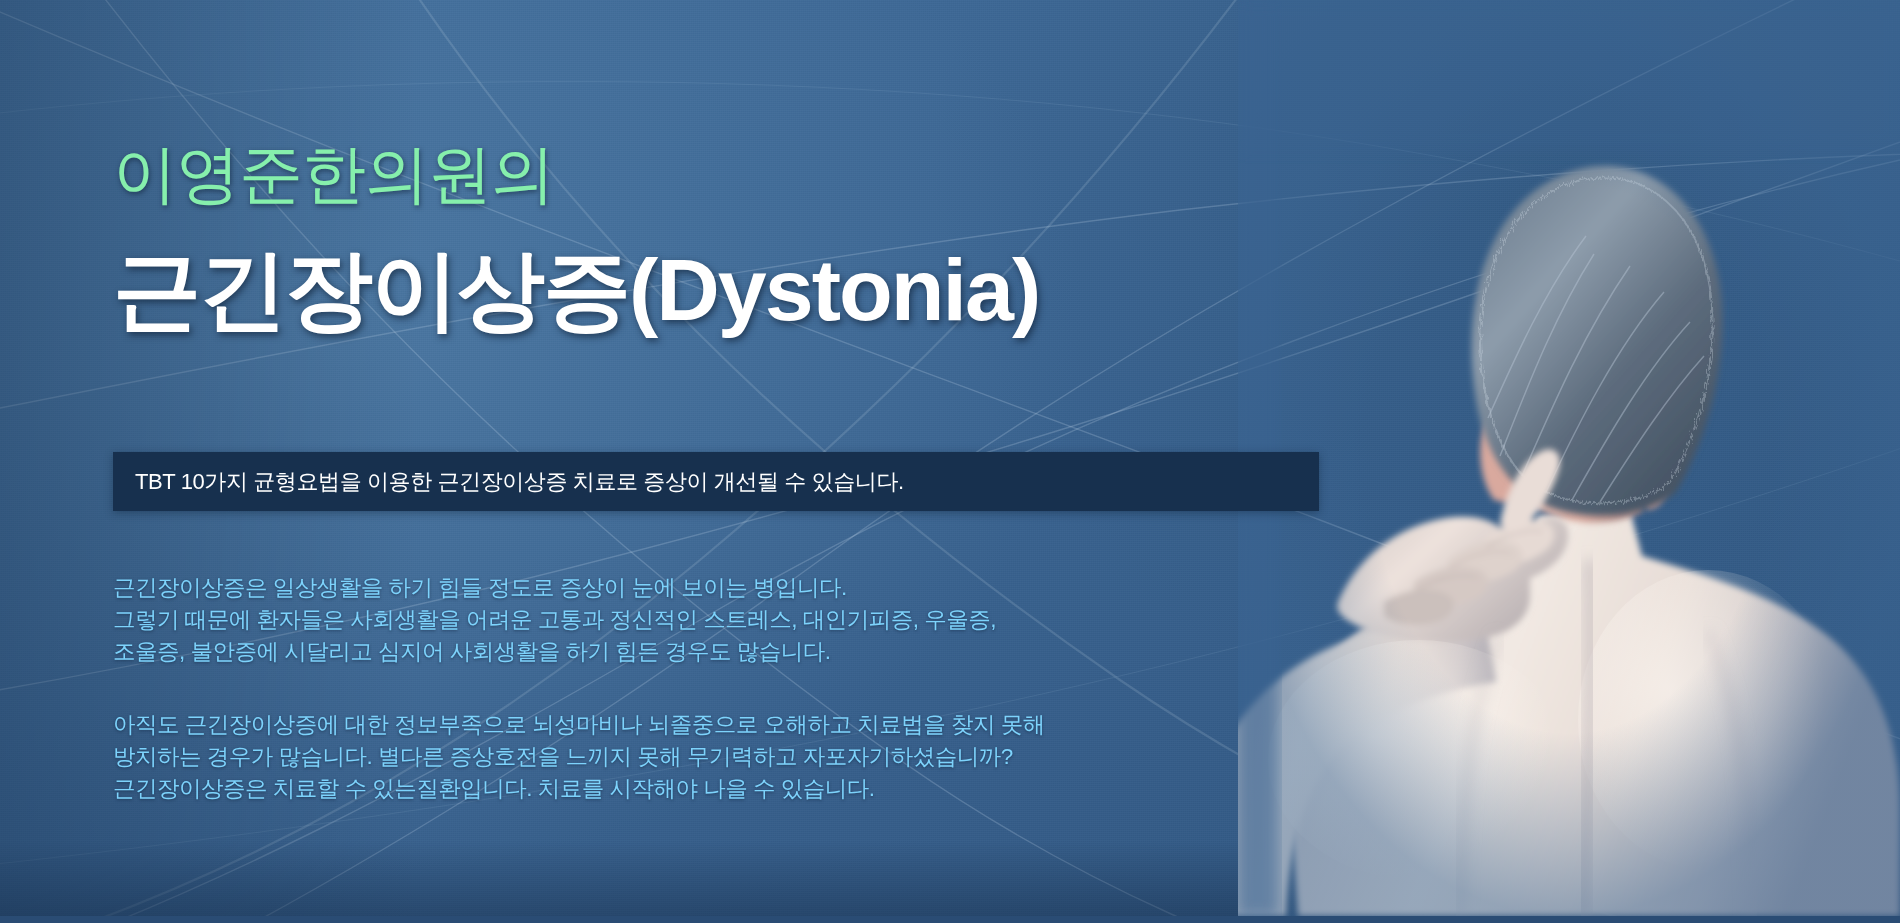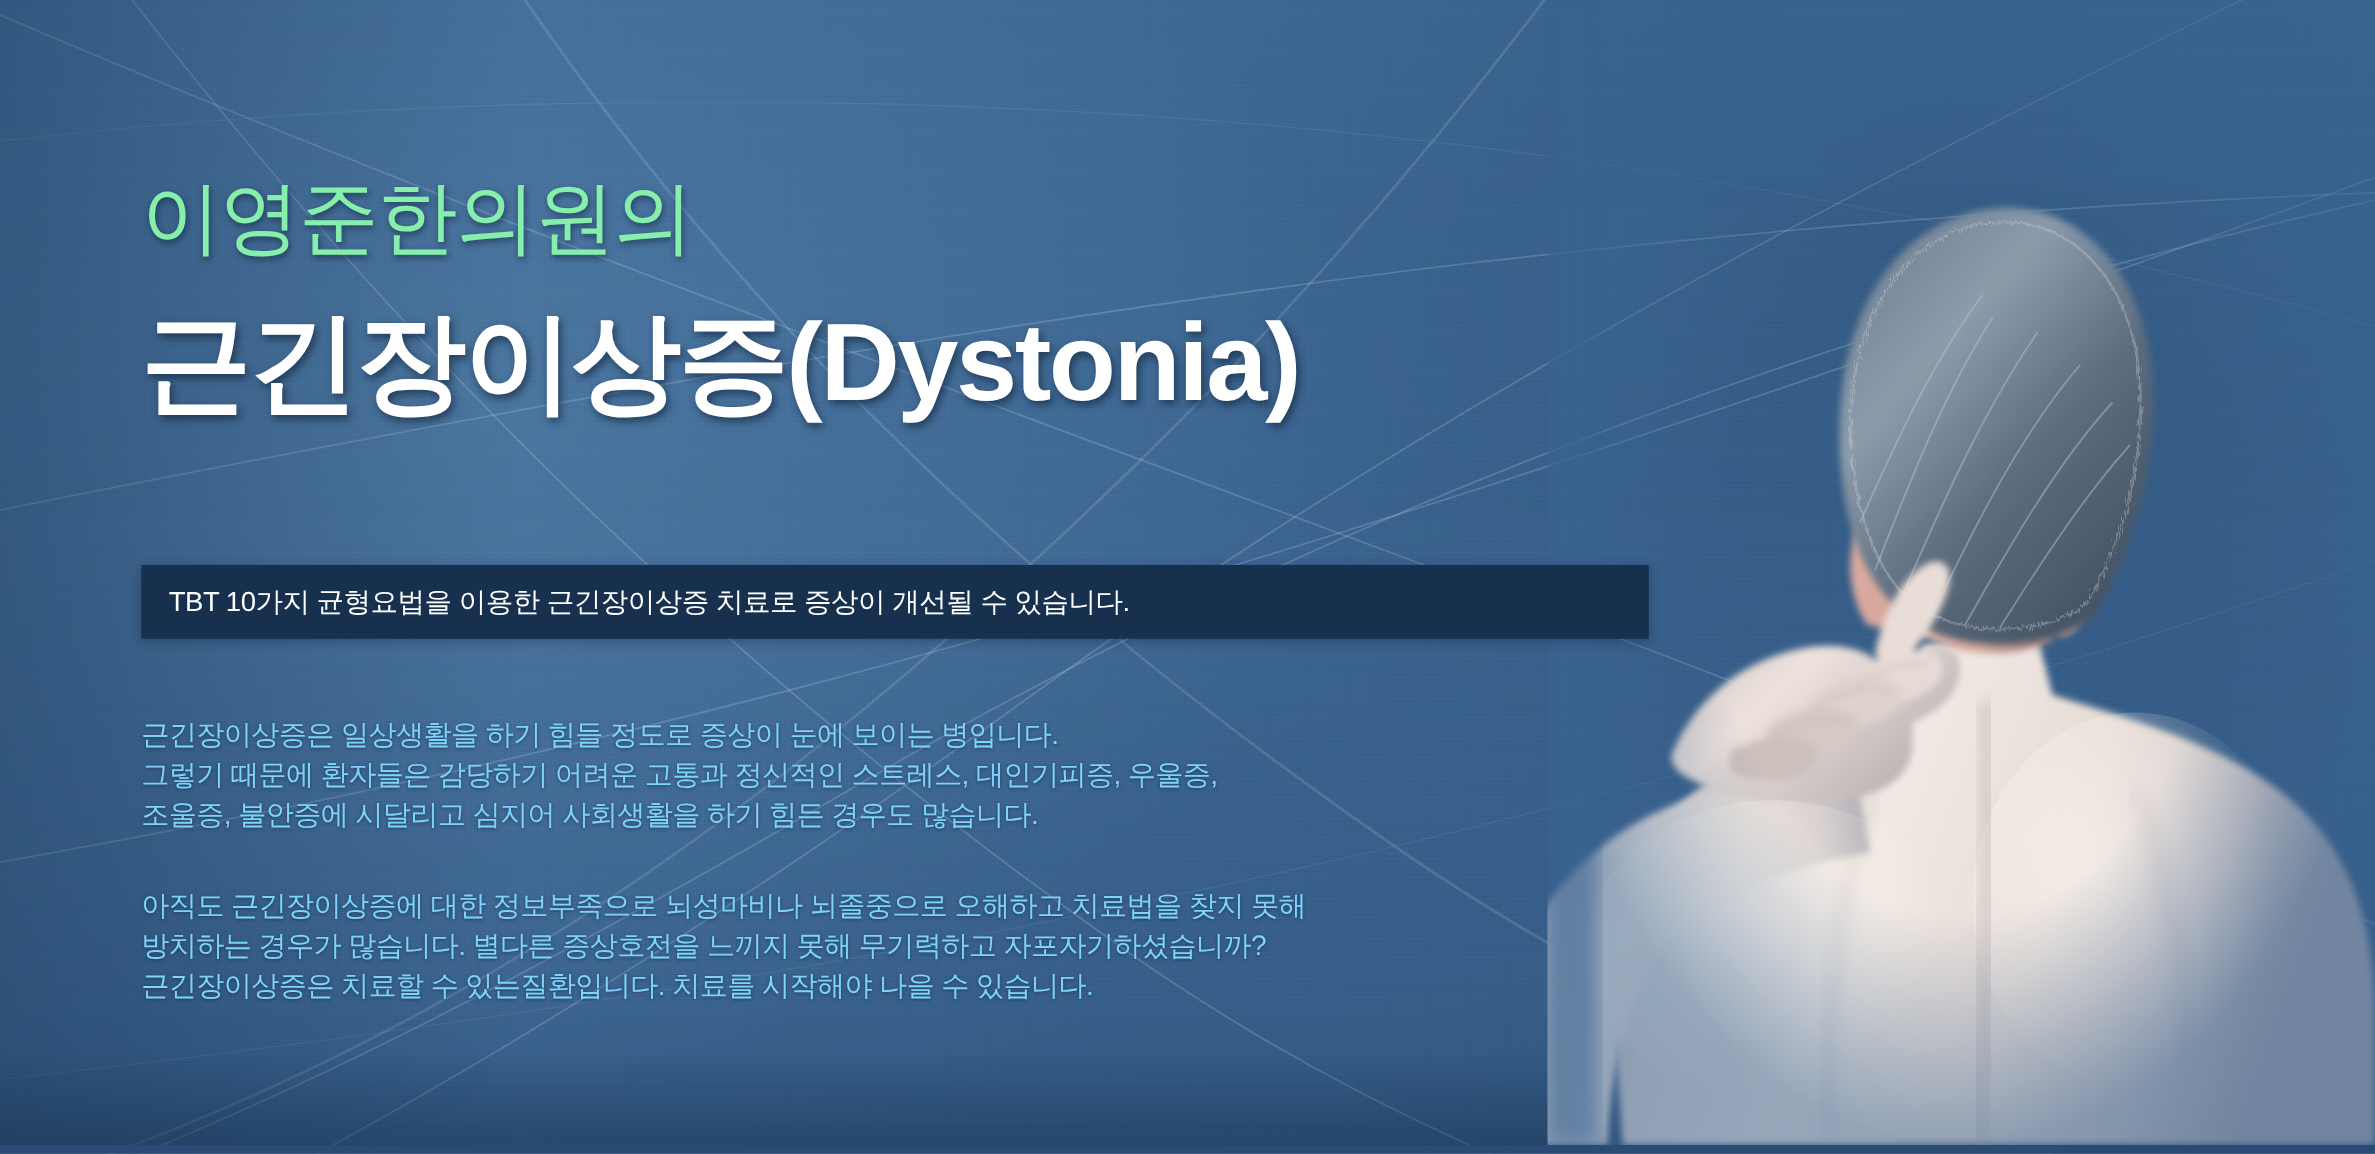--- a/index.html
+++ b/index.html
@@ -289,21 +289,21 @@
     <div class="clinic-name">이영준한의원의</div>
 
     <h1 class="main-title">근긴장이상증(Dystonia)</h1>
 
     <div class="highlight-bar">
       <span class="highlight-text">TBT 10가지 균형요법을 이용한 근긴장이상증 치료로 증상이 개선될 수 있습니다.</span>
     </div>
 
     <div class="body-block first">
       <div class="body-line">근긴장이상증은 일상생활을 하기 힘들 정도로 증상이 눈에 보이는 병입니다.</div>
-      <div class="body-line">그렇기 때문에 환자들은 감당하기 어려운 고통과 정신적인 스트레스, 대인기피증, 우울증,</div>
+      <div class="body-line">그렇기 때문에 환자들은 사회생활을 어려운 고통과 정신적인 스트레스, 대인기피증, 우울증,</div>
       <div class="body-line">조울증, 불안증에 시달리고 심지어 사회생활을 하기 힘든 경우도 많습니다.</div>
     </div>
 
     <div class="body-block second">
       <div class="body-line">아직도 근긴장이상증에 대한 정보부족으로 뇌성마비나 뇌졸중으로 오해하고 치료법을 찾지 못해</div>
       <div class="body-line">방치하는 경우가 많습니다. 별다른 증상호전을 느끼지 못해 무기력하고 자포자기하셨습니까?</div>
       <div class="body-line">근긴장이상증은 치료할 수 있는질환입니다. 치료를 시작해야 나을 수 있습니다.</div>
     </div>
 
   </div>

